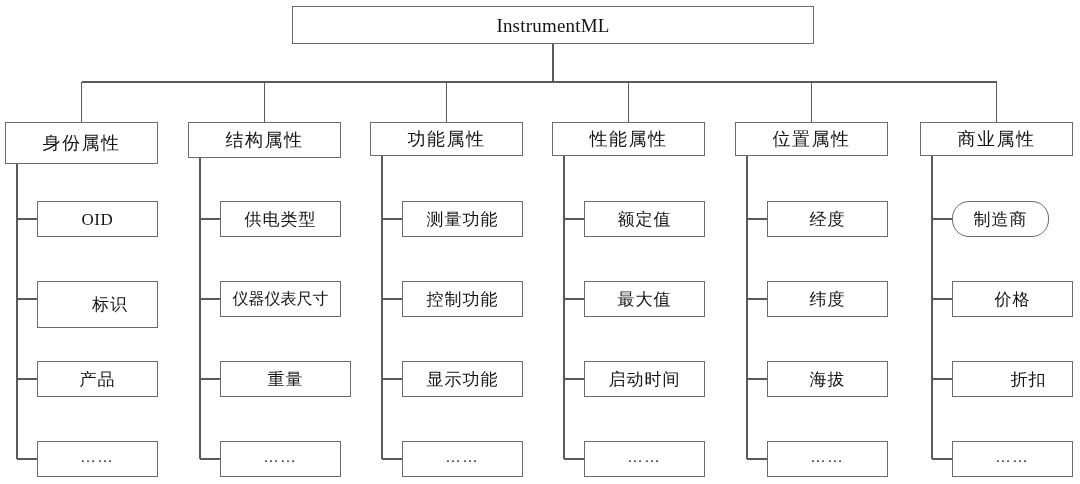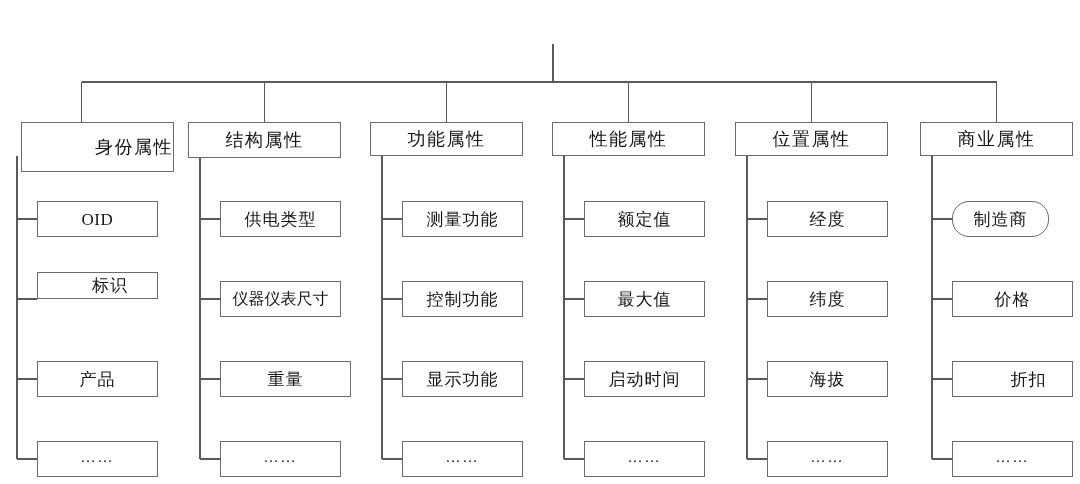--- a/index.html
+++ b/index.html
@@ -105,29 +105,32 @@
       <line x1="747" y1="379" x2="767" y2="379"></line>
       <line x1="747" y1="459" x2="767" y2="459"></line>
       <line x1="996.5" y1="82" x2="996.5" y2="122"></line>
       <line x1="932" y1="156" x2="932" y2="459"></line>
       <line x1="932" y1="219" x2="952" y2="219"></line>
       <line x1="932" y1="299" x2="952" y2="299"></line>
       <line x1="932" y1="379" x2="952" y2="379"></line>
       <line x1="932" y1="459" x2="952" y2="459"></line>
     </svg>
 
+  <div class="node root" style="left: 292px; top: 6px; width: 522px; height: 38px;">
+    <span>InstrumentML</span>
+  </div>
 
   <div id="nodes-layer">
-      <div class="node category" style="left: 21px; top: 122px; width: 153px; height: 50px; justify-content: flex-end;">
+      <div class="node category" style="left: 5px; top: 122px; width: 153px; height: 42px;">
         <span>身份属性</span>
       </div>
       <div class="node leaf latin" style="left: 37px; top: 201px; width: 121px; height: 36px;">
         <span>OID</span>
       </div>
-      <div class="node leaf" style="left: 37px; top: 272px; width: 121px; height: 27px; padding-left: 25px;">
+      <div class="node leaf" style="left: 37px; top: 281px; width: 121px; height: 47px; padding-left: 25px;">
         <span>标识</span>
       </div>
       <div class="node leaf" style="left: 37px; top: 361px; width: 121px; height: 36px;">
         <span>产品</span>
       </div>
       <div class="node leaf ellipsis" style="left: 37px; top: 441px; width: 121px; height: 36px;">
         <span>……</span>
       </div>
       <div class="node category" style="left: 188px; top: 122px; width: 153px; height: 36px;">
         <span>结构属性</span>

